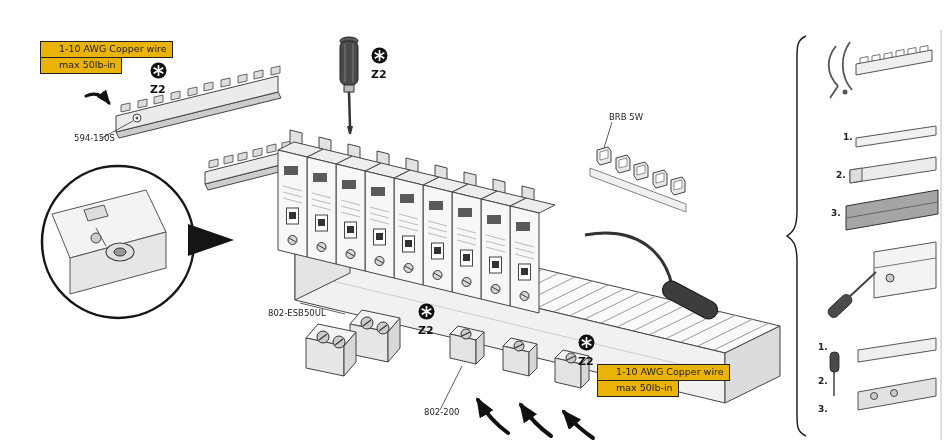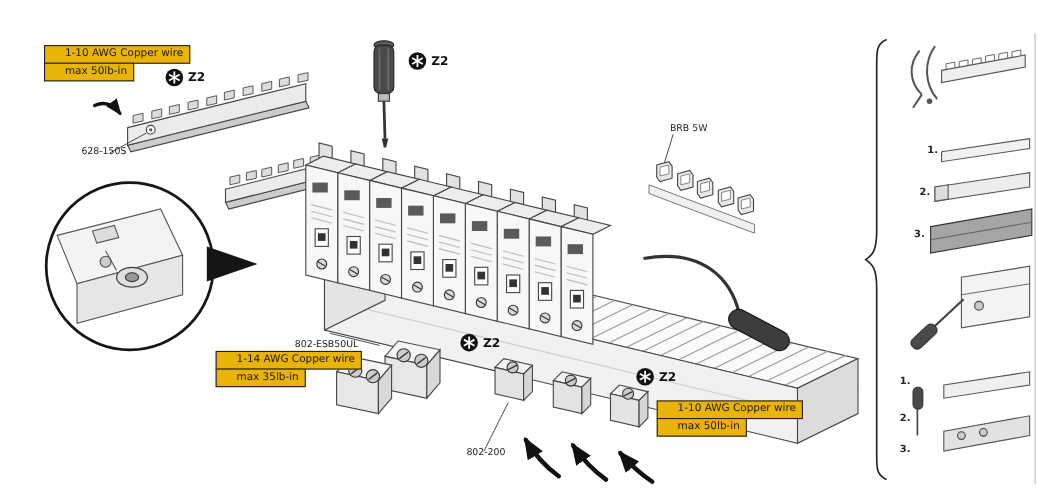--- a/index.html
+++ b/index.html
@@ -4,21 +4,21 @@
 <style>
   html,body{margin:0;padding:0;background:#fff;}
   .stage{position:relative;width:944px;height:446px;background:#ffffff;overflow:hidden;
          font-family:"DejaVu Sans","Liberation Sans",sans-serif;color:#1a1a1a;}
   svg.art{position:absolute;left:0;top:0;}
   .overlay{position:absolute;z-index:5;}
   .callout{display:flex;flex-direction:column;align-items:flex-start;}
   .callout-line{border:1px solid #222;background:#eab308;padding:1px 5px 2px 18px;
                 font-size:9.5px;line-height:12px;width:max-content;margin-top:-1px;}
   .part-label{font-size:8.5px;line-height:10px;color:#222;width:max-content;padding-left:12px;}
-  .z2{display:flex;align-items:center;gap:4px;}
+  .z2{display:flex;gap:4px;flex-direction:column;}
   .z2 .txt{font-size:11px;font-weight:bold;color:#111;}
   .step-num{font-size:9px;font-weight:bold;color:#222;width:max-content;}
 </style>
 </head>
 <body>
 
 <div class="stage">
 
 <svg class="art" width="944" height="446" viewBox="0 0 944 446">
   <defs>
@@ -224,31 +224,27 @@
     <circle cx="874" cy="396" r="3.5" fill="#cccccc" stroke="#444" stroke-width="1"></circle>
     <circle cx="894" cy="393" r="3.5" fill="#cccccc" stroke="#444" stroke-width="1"></circle>
   </g>
 </svg>
 
 <div class="overlay callout" style="left:40px;top:42px">
   <div class="callout-line">1-10 AWG Copper wire</div>
   <div class="callout-line">max 50lb-in</div>
 </div>
 
-<div class="overlay callout" style="left:196px;top:320px">
-  <div class="callout-line">1-14 AWG Copper wire</div>
-  <div class="callout-line">max 35lb-in</div>
-</div>
 
 <div class="overlay callout" style="left:597px;top:365px">
   <div class="callout-line">1-10 AWG Copper wire</div>
   <div class="callout-line">max 50lb-in</div>
 </div>
 
-<div class="overlay part-label" style="left:62px;top:133px">628-150S</div>
+<div class="overlay part-label" style="left:62px;top:133px">594-150S</div>
 <div class="overlay part-label" style="left:597px;top:112px">BRB 5W</div>
 <div class="overlay part-label" style="left:256px;top:308px">802-ESB50UL</div>
 <div class="overlay part-label" style="left:412px;top:407px">802-200</div>
 
 <div class="overlay z2" style="left:150px;top:62px">
   <svg width="17" height="17">
     <circle cx="8.5" cy="8.5" r="8" fill="#111111"></circle>
     <g stroke="#ffffff" stroke-width="1.6">
       <line x1="8.5" y1="3" x2="8.5" y2="14"></line>
       <line x1="3.7" y1="5.75" x2="13.3" y2="11.25"></line>

